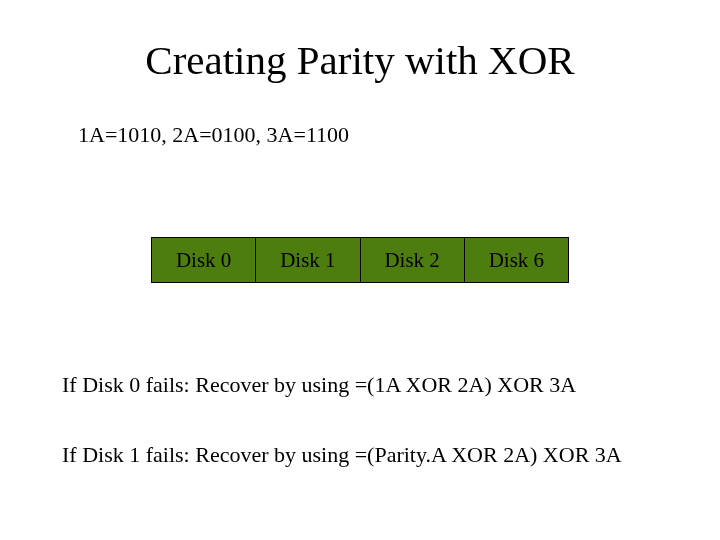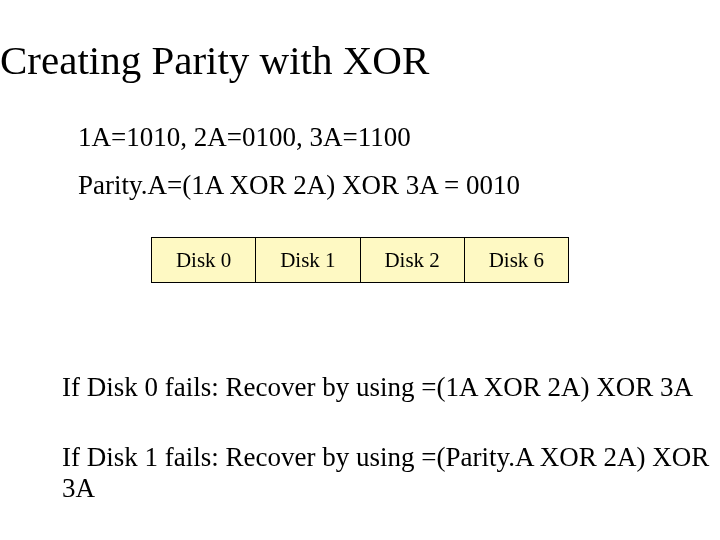--- a/index.html
+++ b/index.html
@@ -15,64 +15,64 @@
     position: relative;
     width: 720px;
     height: 540px;
     box-sizing: border-box;
   }
   .title {
     position: absolute;
     top: 36px;
     left: 0;
     width: 100%;
+    text-align: center;
     font-size: 41px;
     font-weight: 400;
   }
   .line {
     position: absolute;
-    font-size: 27px;
+    font-size: 22px;
     left: 78px;
   }
   .l1 { top: 122px; }
   .l2 { top: 170px; }
   .l3 { top: 372px; left: 62px; }
   .l4 { top: 442px; left: 62px; }
 
   .table-wrap {
     position: absolute;
     left: 151px;
     top: 237px;
     width: 418px;
   }
   table {
     border-collapse: collapse;
     width: 100%;
-    background: #fef9c3;
+    background: #4d7c0f;
     table-layout: fixed;
   }
   td {
     border: 1px solid #000;
     height: 44px;
     text-align: center;
     vertical-align: middle;
     font-size: 21px;
     color: #000;
     padding: 0;
   }
 </style>
 </head>
 <body>
 
 <div class="slide">
 
   <div class="title">Creating Parity with XOR</div>
 
   <div class="line l1">1A=1010, 2A=0100, 3A=1100</div>
-  <div class="line l2">Parity.A=(1A XOR 2A) XOR 3A = 0010</div>
 
   <div class="table-wrap">
     <table>
       <tbody>
           <tr>
         <td>Disk 0</td>
         <td>Disk 1</td>
         <td>Disk 2</td>
         <td>Disk 6</td>
       </tr>

